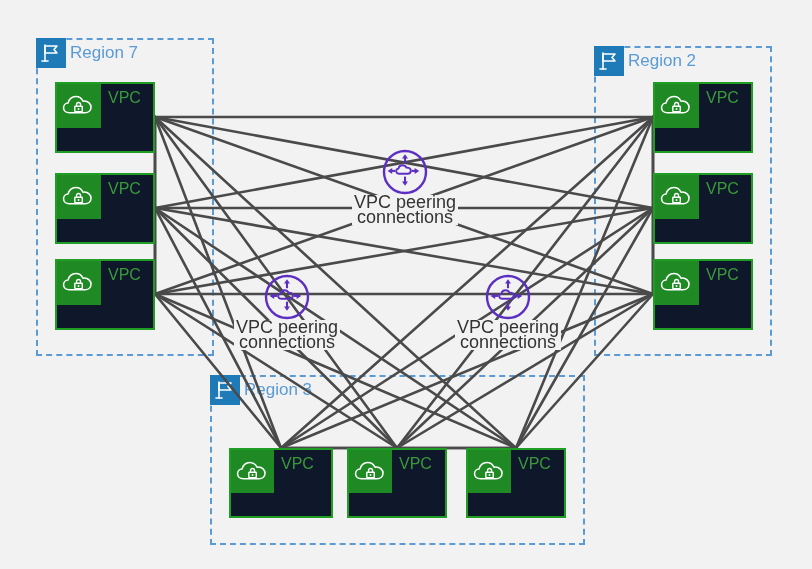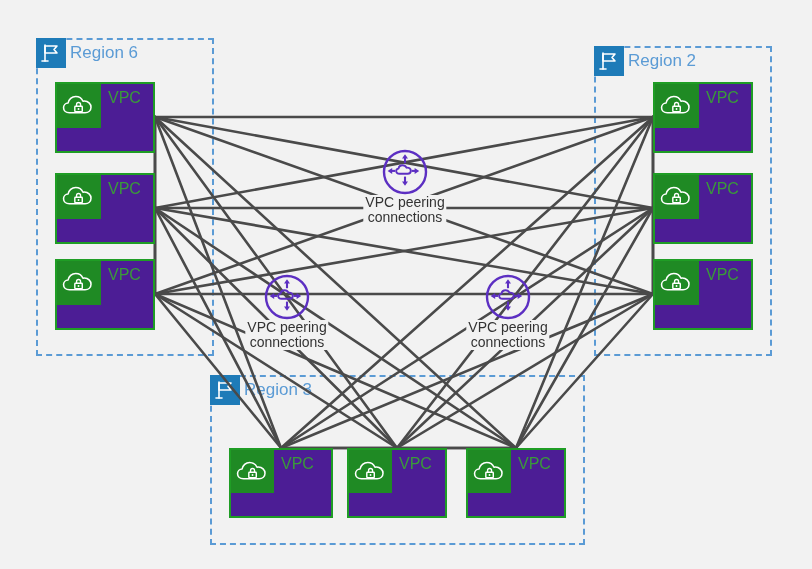--- a/index.html
+++ b/index.html
@@ -51,21 +51,21 @@
     height: 30px;
     line-height: 30px;
     color: #5b9bd5;
     font-size: 17px;
     white-space: nowrap;
     z-index: 6;
   }
   .vpc {
     position: absolute;
     border: 2px solid #1f9d25;
-    background: #4c1d95;
+    background: #0f172a;
     box-sizing: border-box;
     z-index: 4;
   }
   .vpc-icon {
     position: absolute;
     left: 0;
     top: 0;
     background: #1f8a24;
     display: flex;
     align-items: center;
@@ -86,21 +86,21 @@
     position: absolute;
     left: 0;
     top: 0;
   }
   .peer-label {
     position: absolute;
     top: 46px;
     left: 50%;
     transform: translateX(-50%);
     text-align: center;
-    font-size: 14px;
+    font-size: 18px;
     line-height: 15px;
     color: #333333;
     white-space: nowrap;
     background: #f2f2f2;
     padding: 0 2px;
   }
 </style>
 </head>
 <body>
 
@@ -147,21 +147,21 @@
 
   <div id="regions-layer">
       <div class="region" style="left: 36px; top: 38px; width: 178px; height: 318px;">
         <div class="region-flag">
           <svg width="30" height="30" viewBox="0 0 30 30">
             <path d="M9 7 L9 23" stroke="#ffffff" stroke-width="1.6" fill="none" stroke-linecap="round"></path>
             <path d="M9 8 L21 8 L18 11.5 L21 15 L9 15 Z" stroke="#ffffff" stroke-width="1.6" fill="none" stroke-linejoin="round"></path>
             <path d="M6 23 L12 23" stroke="#ffffff" stroke-width="1.6" fill="none" stroke-linecap="round"></path>
           </svg>
         </div>
-        <div class="region-label">Region 6</div>
+        <div class="region-label">Region 7</div>
       </div>
       <div class="vpc" style="left: 55px; top: 82px; width: 100px; height: 71px;">
         <div class="vpc-icon" style="width: 44px; height: 44px;">
           <svg width="40" height="40" viewBox="0 0 44 44">
             <path d="M11.5 29.5 C7.2 29.5 5 26.8 5 24 C5 21.2 7.2 18.8 10 18.7 C10.6 14.6 14.1 11.5 18.4 11.5 C22 11.5 25.1 13.7 26.4 16.8 C26.9 16.7 27.4 16.6 28 16.6 C32 16.6 35.2 19.7 35.2 23.4 C35.2 27 32.3 29.5 28.7 29.5 Z" fill="none" stroke="#ffffff" stroke-width="1.7" stroke-linejoin="round"></path>
             <rect x="17.4" y="22.2" width="8.2" height="6.2" rx="0.8" fill="none" stroke="#ffffff" stroke-width="1.6"></rect>
             <path d="M19.3 22.2 L19.3 20.4 A2.2 2.2 0 0 1 23.7 20.4 L23.7 22.2" fill="none" stroke="#ffffff" stroke-width="1.5"></path>
             <circle cx="21.5" cy="25.3" r="1.05" fill="#ffffff"></circle>
           </svg>
         </div>

